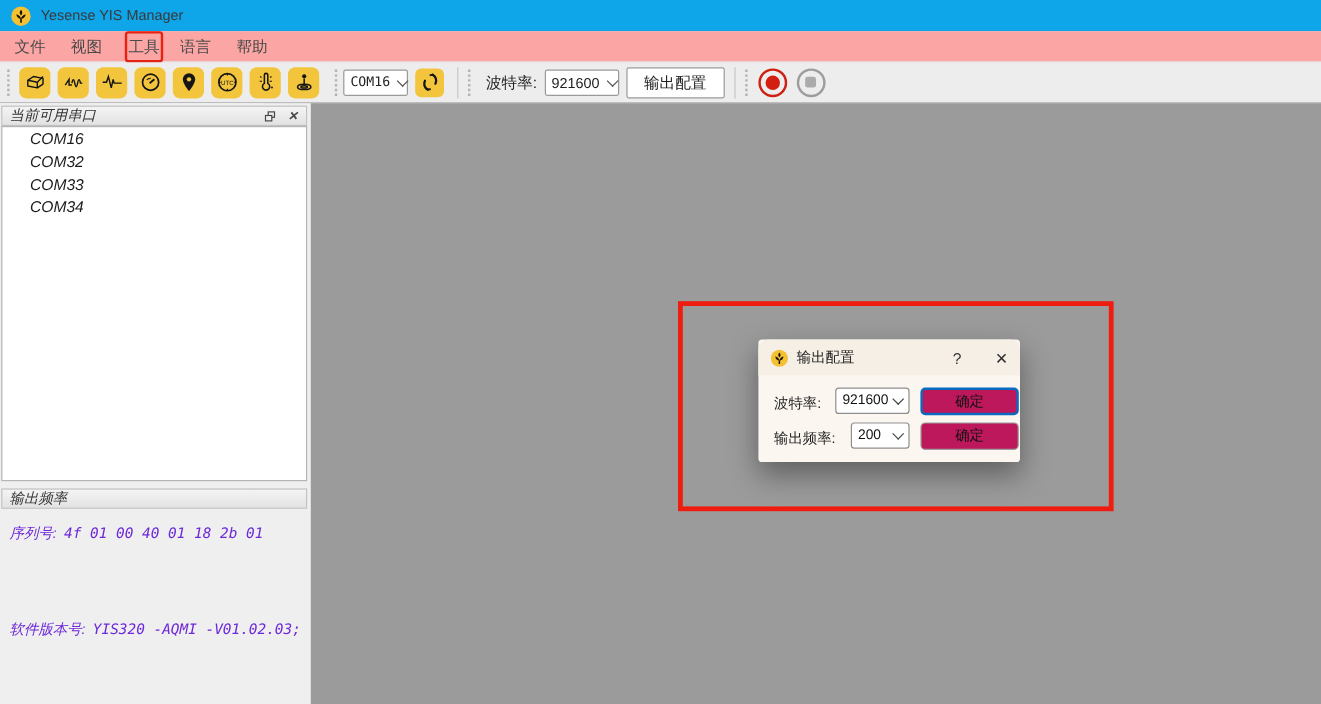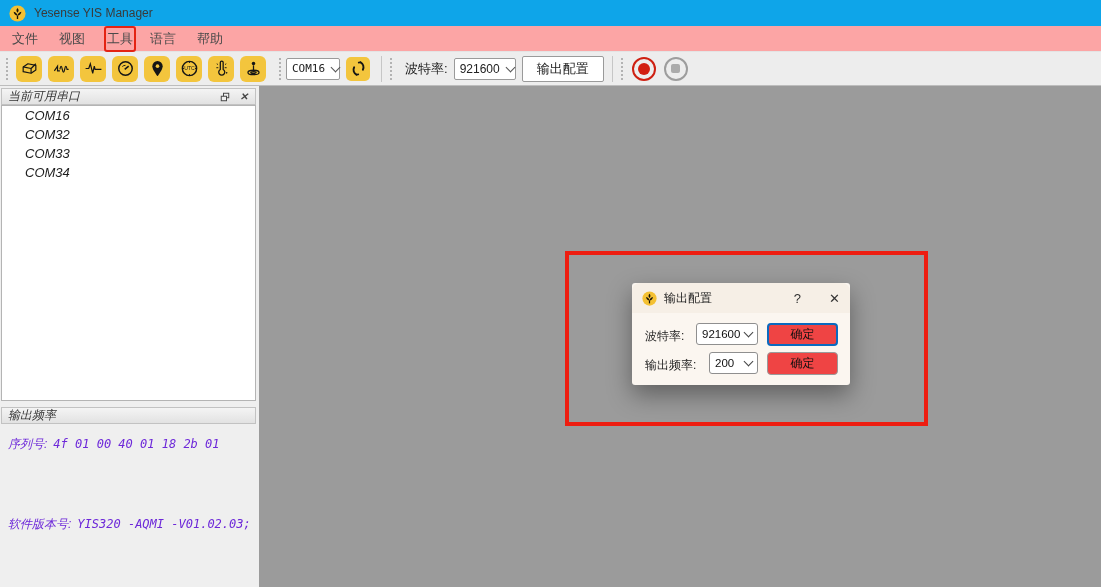--- a/index.html
+++ b/index.html
@@ -51,21 +51,21 @@
   
   .dialog{position:absolute;left:373px;top:197px;width:218px;height:102px;background:#fbf6f0;border-radius:3px;box-shadow:0 10px 24px rgba(0,0,0,.38);}
   .dialog-titlebar{position:absolute;left:0;top:0;width:100%;height:30px;background:#f6efe6;border-radius:8px 8px 0 0;display:flex;align-items:center;padding:0 10px;box-sizing:border-box;}
   .dialog-titlebar .dlogo{width:15px;height:15px;margin-right:7px;flex:0 0 auto;}
   .dialog-titlebar .dtitle{font-size:12px;color:#1d1d1d;flex:1;}
   .dialog-titlebar .dhelp{font-size:13px;color:#333;padding:0 14px 0 0;margin-right:14px;}
   .dialog-titlebar .dclose{font-size:13px;color:#333;}
   .dlabel{font-size:12px;color:#1d1d1d;white-space:nowrap;}
   .dcombo{position:absolute;background:#fff;border:1px solid #8f8f8f;border-radius:3px;height:22px;display:flex;align-items:center;padding:0 5px;box-sizing:border-box;font-size:11.5px;color:#111;}
   .dcombo .chev{width:6px;height:6px;border-right:1.3px solid #444;border-bottom:1.3px solid #444;transform:rotate(45deg);margin-left:auto;margin-top:-3px;}
-  .dbtn{position:absolute;background:#ef4444;border:1px solid #9a9a9a;border-radius:4px;height:23px;width:71px;display:flex;align-items:center;justify-content:center;font-size:12px;color:#111;box-sizing:border-box;}
+  .dbtn{position:absolute;background:#be185d;border:1px solid #9a9a9a;border-radius:4px;height:23px;width:82px;display:flex;align-items:center;justify-content:center;font-size:12px;color:#111;box-sizing:border-box;}
   .dbtn.default{border:2px solid #0a6abf;}
 </style>
 </head>
 <body>
 
 <div class="window">
 
   <div class="titlebar">
     <svg class="logo" viewBox="0 0 20 20">
       <circle cx="10" cy="10" r="9.5" fill="#F4C133"></circle>

